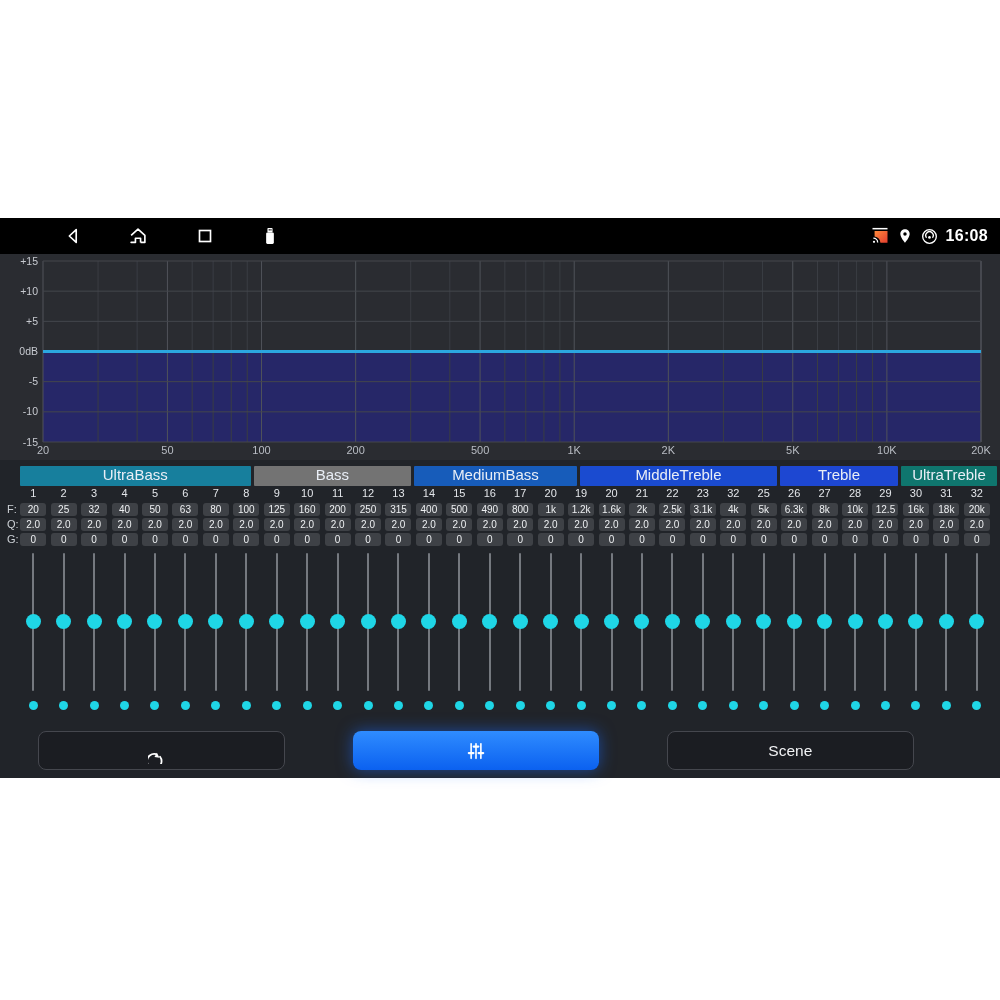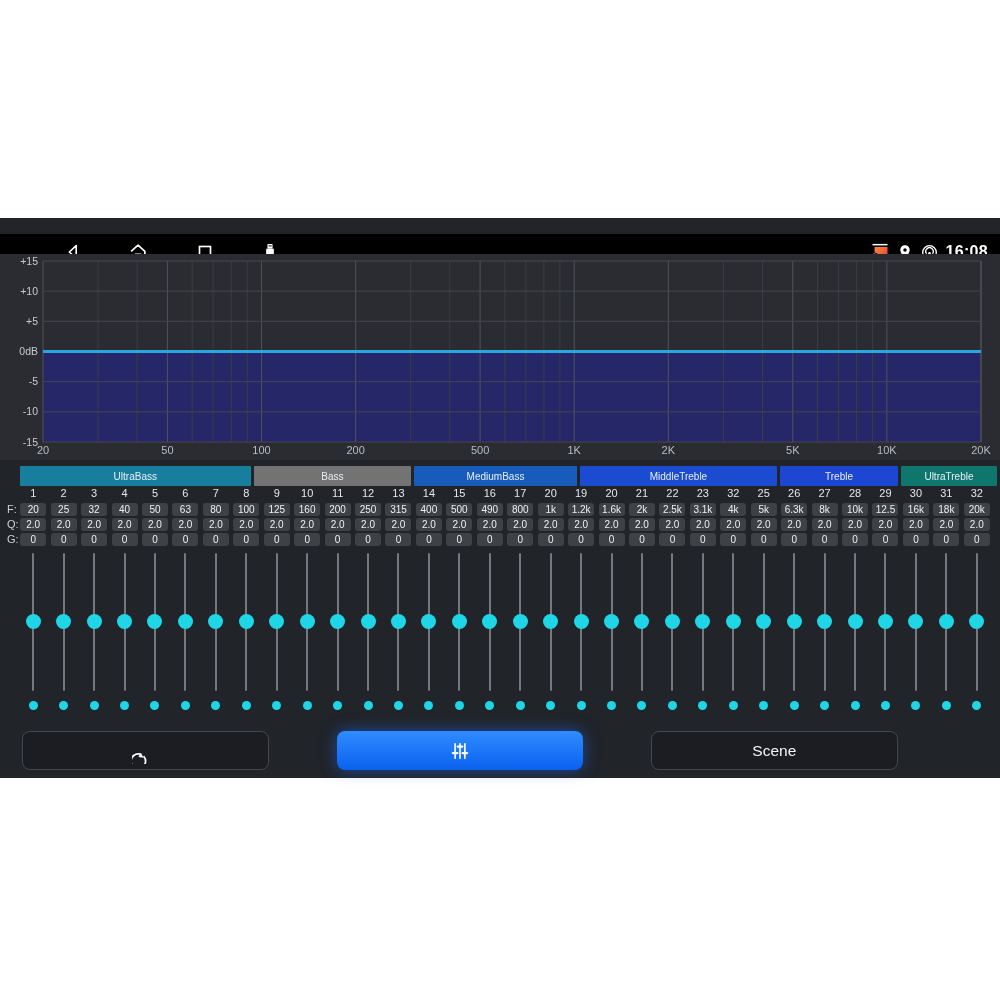--- a/index.html
+++ b/index.html
@@ -1,49 +1,49 @@
 <!DOCTYPE html>
 <html><head>
 <meta charset="utf-8">
 <style>
   html,body{margin:0;padding:0;background:#fff;font-family:"Liberation Sans",sans-serif;}
   .canvas{position:relative;width:1000px;height:1000px;background:#ffffff;overflow:hidden;}
   .screen{position:absolute;left:0;top:218px;width:1000px;height:560px;background:#212429;}
 
   
-  .statusbar{position:absolute;top:0;left:0;width:1000px;height:36px;background:#000;margin-top:16px;}
+  .statusbar{position:absolute;top:0;left:0;width:1000px;height:36px;background:#000;}
   .nav-icon{position:absolute;top:7px;width:22px;height:22px;}
   .status-right{position:absolute;right:12px;top:0;height:36px;display:flex;align-items:center;gap:7px;}
   .time{color:#fff;font-size:16px;font-weight:700;letter-spacing:.3px;}
 
   
   .graph{position:absolute;top:36px;left:0;width:1000px;height:206px;background:#2a2c31;}
   #chart-svg{display:block;width:1000px;height:206px;}
 
   
   .bands{position:absolute;top:248px;left:20px;width:977px;height:20px;display:flex;gap:3px;}
-  .band{flex-basis:0;display:flex;align-items:center;justify-content:center;color:#e9eef6;font-size:10px;border-radius:1px;}
+  .band{flex-basis:0;display:flex;justify-content:center;color:#e9eef6;font-size:15px;border-radius:1px;}
 
   
   .channels{position:absolute;top:269px;left:18px;width:974px;display:grid;}
   .ch-col{display:flex;flex-direction:column;align-items:center;}
   .ch-num{height:13px;line-height:13px;font-size:11px;color:#e3e6ea;margin-bottom:3px;}
   .ch-cell{width:26px;height:13px;line-height:13px;border-radius:3px;background:#3e4146;color:#eef0f2;font-size:10px;text-align:center;margin-bottom:2px;}
   .row-label{position:absolute;left:7px;font-size:11px;color:#cdd1d6;height:13px;line-height:13px;}
 
   
   .sliders{position:absolute;top:335px;left:18px;width:974px;height:138px;display:grid;}
   .sl-col{position:relative;display:flex;justify-content:center;}
   .sl-track{width:2px;height:138px;background:#75797f;border-radius:1px;}
   .sl-handle{position:absolute;top:61px;left:calc(50% - 7.5px);width:15px;height:15px;border-radius:50%;}
   .dots{position:absolute;top:483px;left:18px;width:974px;height:10px;display:grid;}
   .dot{width:9px;height:9px;border-radius:50%;margin:0 auto;}
 
   
-  .buttons{position:absolute;top:513px;left:0;width:920px;height:39px;display:flex;gap:68px;padding:0 22px;box-sizing:border-box;}
+  .buttons{position:absolute;top:513px;left:16px;width:920px;height:39px;display:flex;gap:68px;padding:0 22px;box-sizing:border-box;}
   .btn{flex:1;height:39px;border-radius:8px;border:1.5px solid #45474e;background:#1b1d22;color:#f2f3f5;font-size:15.5px;display:flex;align-items:center;justify-content:center;font-family:inherit;cursor:pointer;padding:0;}
   .btn.primary{border:none;background:linear-gradient(180deg,#2f8cff 0%,#0b61f0 100%);box-shadow:0 0 16px rgba(25,105,255,.55);}
 </style>
 </head>
 <body>
 
 <div class="canvas">
   <div class="screen">
 
     <div class="statusbar">

